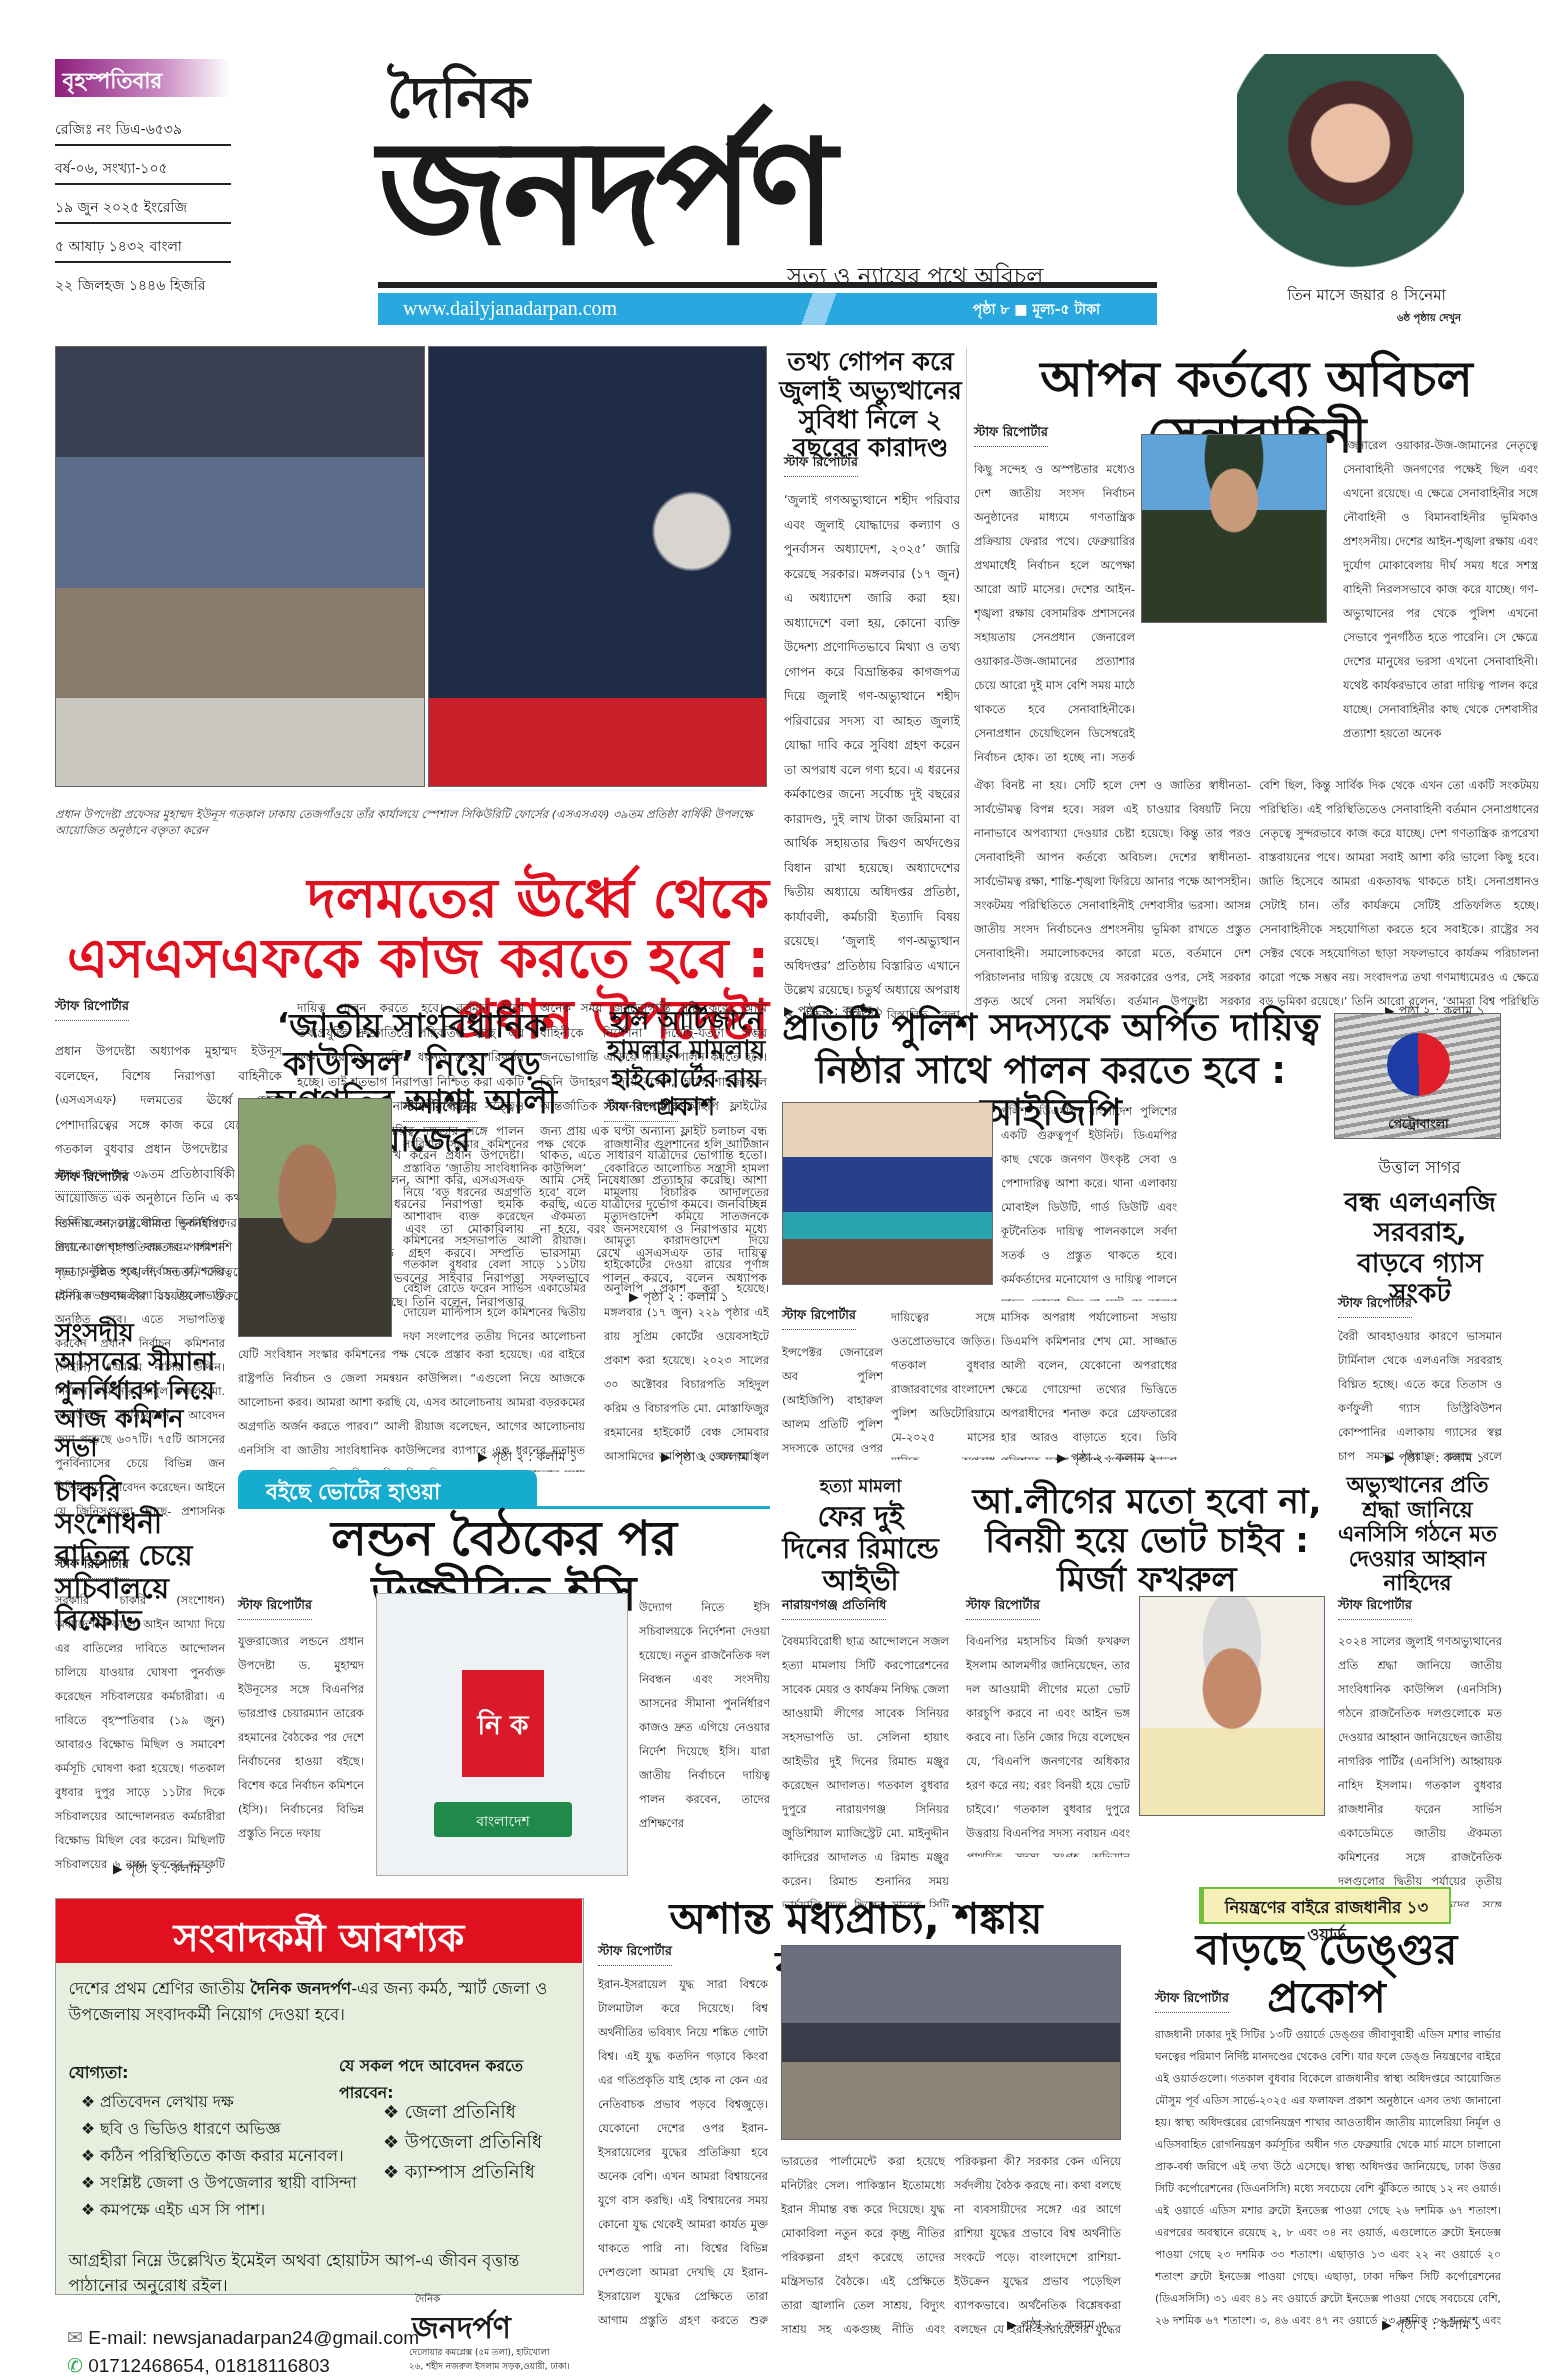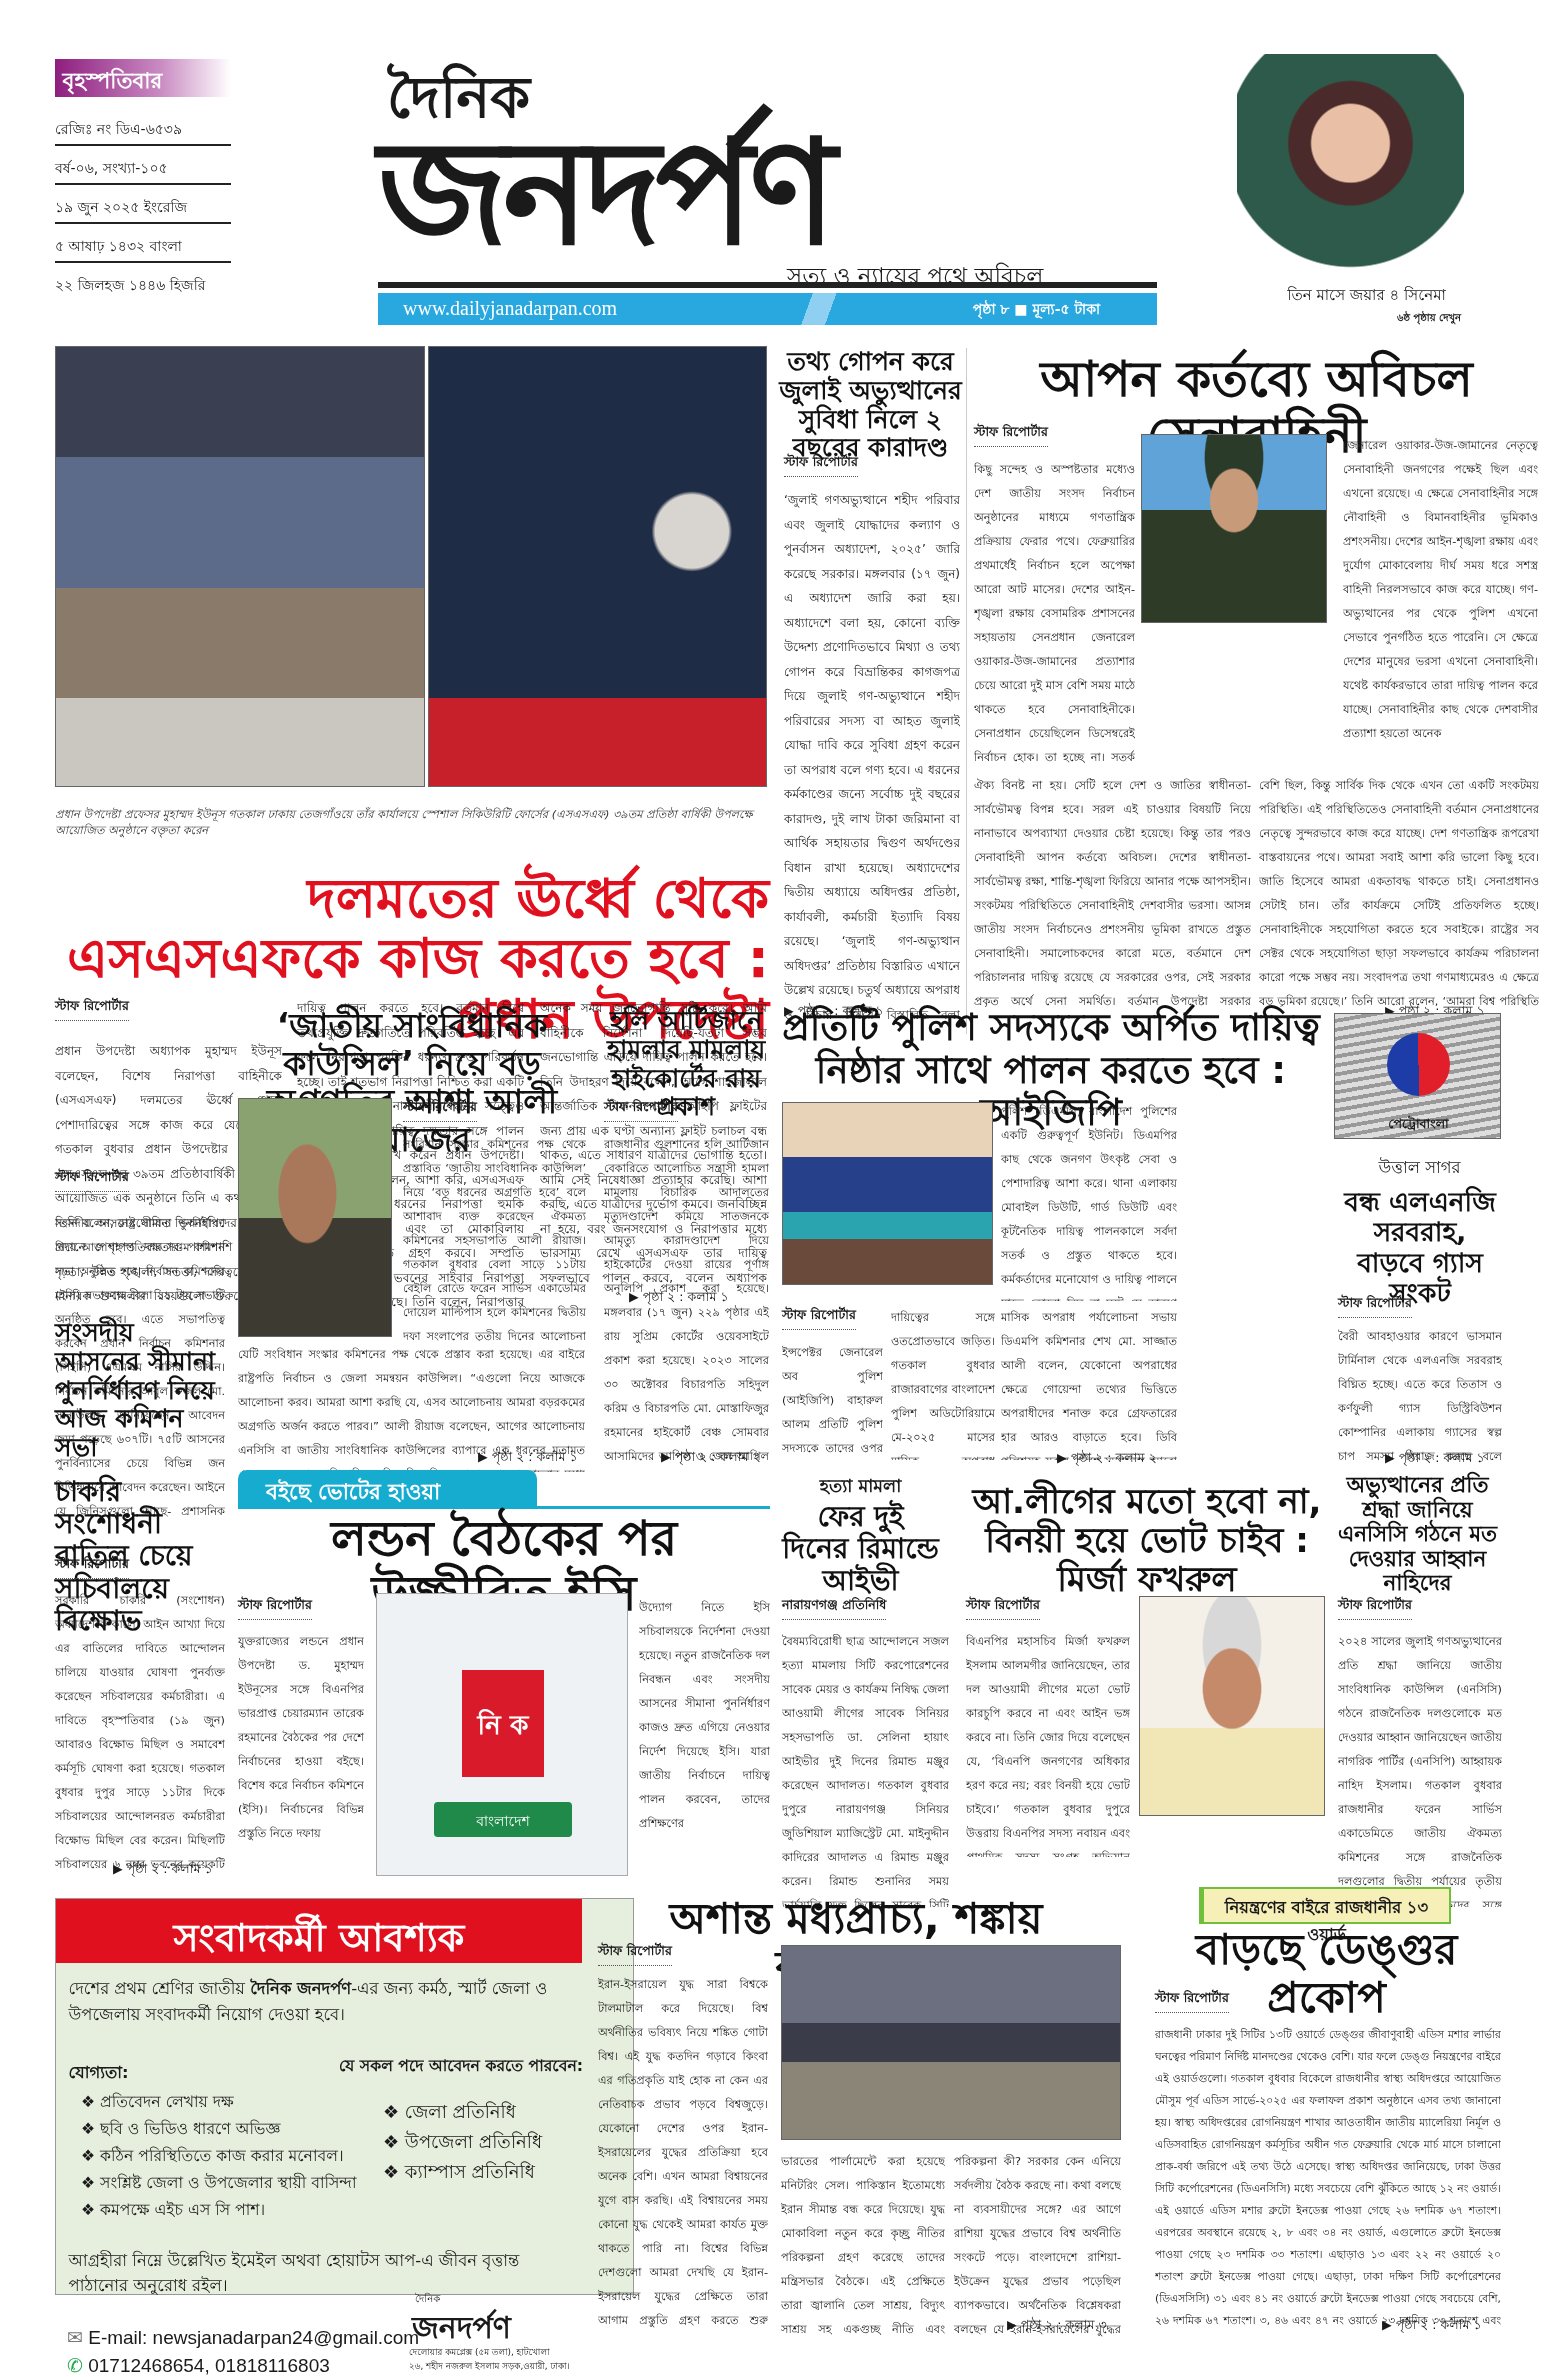--- a/index.html
+++ b/index.html
@@ -136,21 +136,21 @@
 <div class="abs" style="left:966px;top:1596px"><span class="byline">স্টাফ রিপোর্টার</span></div>
 <div class="abs body" style="left:966px;top:1630px;width:164px;height:227px;overflow:hidden;font-size:11.3px;line-height:24px">বিএনপির মহাসচিব মির্জা ফখরুল ইসলাম আলমগীর জানিয়েছেন, তার দল আওয়ামী লীগের মতো ভোট কারচুপি করবে না এবং আইন ভঙ্গ করবে না। তিনি জোর দিয়ে বলেছেন যে, ‘বিএনপি জনগণের অধিকার হরণ করে নয়; বরং বিনয়ী হয়ে ভোট চাইবে।’ গতকাল বুধবার দুপুরে উত্তরায় বিএনপির সদস্য নবায়ন এবং প্রাথমিক সদস্য সংগ্রহ অভিযান কর্মসূচির ঢাকা মহানগর উত্তরের উদ্বোধনী অনুষ্ঠানে প্রধান অতিথির</div>
 <div class="abs img" style="left:1139px;top:1596px;width:186px;height:220px;background:radial-gradient(ellipse at 50% 42%,#c48a6a 0 22%,transparent 23%),radial-gradient(ellipse at 50% 22%,#d8d8d8 0 22%,transparent 23%),linear-gradient(180deg,#f4f0e8 0 60%,#f1e6b5 60%)"></div>
 
 <div class="abs hl" style="left:1334px;top:1473px;width:167px;font-size:21.4px;text-align:center">অভ্যুত্থানের প্রতি শ্রদ্ধা জানিয়ে এনসিসি গঠনে মত দেওয়ার আহ্বান নাহিদের</div>
 <div class="abs" style="left:1338px;top:1596px"><span class="byline">স্টাফ রিপোর্টার</span></div>
 <div class="abs body" style="left:1338px;top:1630px;width:164px;height:277px;overflow:hidden;font-size:11.3px;line-height:24px">২০২৪ সালের জুলাই গণঅভ্যুত্থানের প্রতি শ্রদ্ধা জানিয়ে জাতীয় সাংবিধানিক কাউন্সিল (এনসিসি) গঠনে রাজনৈতিক দলগুলোকে মত দেওয়ার আহ্বান জানিয়েছেন জাতীয় নাগরিক পার্টির (এনসিপি) আহ্বায়ক নাহিদ ইসলাম। গতকাল বুধবার রাজধানীর ফরেন সার্ভিস একাডেমিতে জাতীয় ঐকমত্য কমিশনের সঙ্গে রাজনৈতিক দলগুলোর দ্বিতীয় পর্যায়ের তৃতীয় বৈঠক শেষে সাংবাদিকদের সঙ্গে আলাপকালে তিনি এ আহ্বান জানান। নাহিদ বলেন, কয়েকটি রাজনৈতিক দল এনসিসি গঠনের বিপক্ষে মতামত দিয়েছে। আমরা মনে করি যারা এনসিসি গঠনের বিপক্ষে, তারা মূলত একটি ফ্যাসিবাদী কাঠামোর মধ্যেই</div>
 
 <div class="abs body" style="left:238px;top:1737px;width:0;height:0"></div>
 
-<div class="abs" style="left:55px;top:1898px;width:579px;height:397px;background:#e6eedd;border:1.3px solid #999">
+<div class="abs" style="left:55px;top:1898px;width:529px;height:397px;background:#e6eedd;border:1.3px solid #999">
   <div class="abs" style="left:0;top:0;width:526px;height:64px;background:#e0101f;color:#fff;font-size:38px;font-weight:bold;text-align:center;padding-top:8.8px">সংবাদকর্মী আবশ্যক</div>
   <div class="abs" style="left:12.6px;top:77px;width:497px;font-size:16.4px;line-height:26.4px">
     <span>দেশের প্রথম শ্রেণির জাতীয় </span><b>দৈনিক জনদর্পণ</b><span>-এর জন্য কর্মঠ, স্মার্ট জেলা ও উপজেলায় সংবাদকর্মী নিয়োগ দেওয়া হবে।</span>
   </div>
   <div class="abs" style="left:12.6px;top:161px;font-size:16.4px;font-weight:bold">যোগ্যতা:</div>
   <ul class="abs" style="left:25px;top:189px;list-style:none;font-size:15.7px;line-height:27px">
     <li>❖ <span>প্রতিবেদন লেখায় দক্ষ</span></li>
     <li>❖ <span>ছবি ও ভিডিও ধারণে অভিজ্ঞ</span></li>
     <li>❖ <span>কঠিন পরিস্থিতিতে কাজ করার মনোবল।</span></li>
     <li>❖ <span>সংশ্লিষ্ট জেলা ও উপজেলার স্থায়ী বাসিন্দা</span></li>

